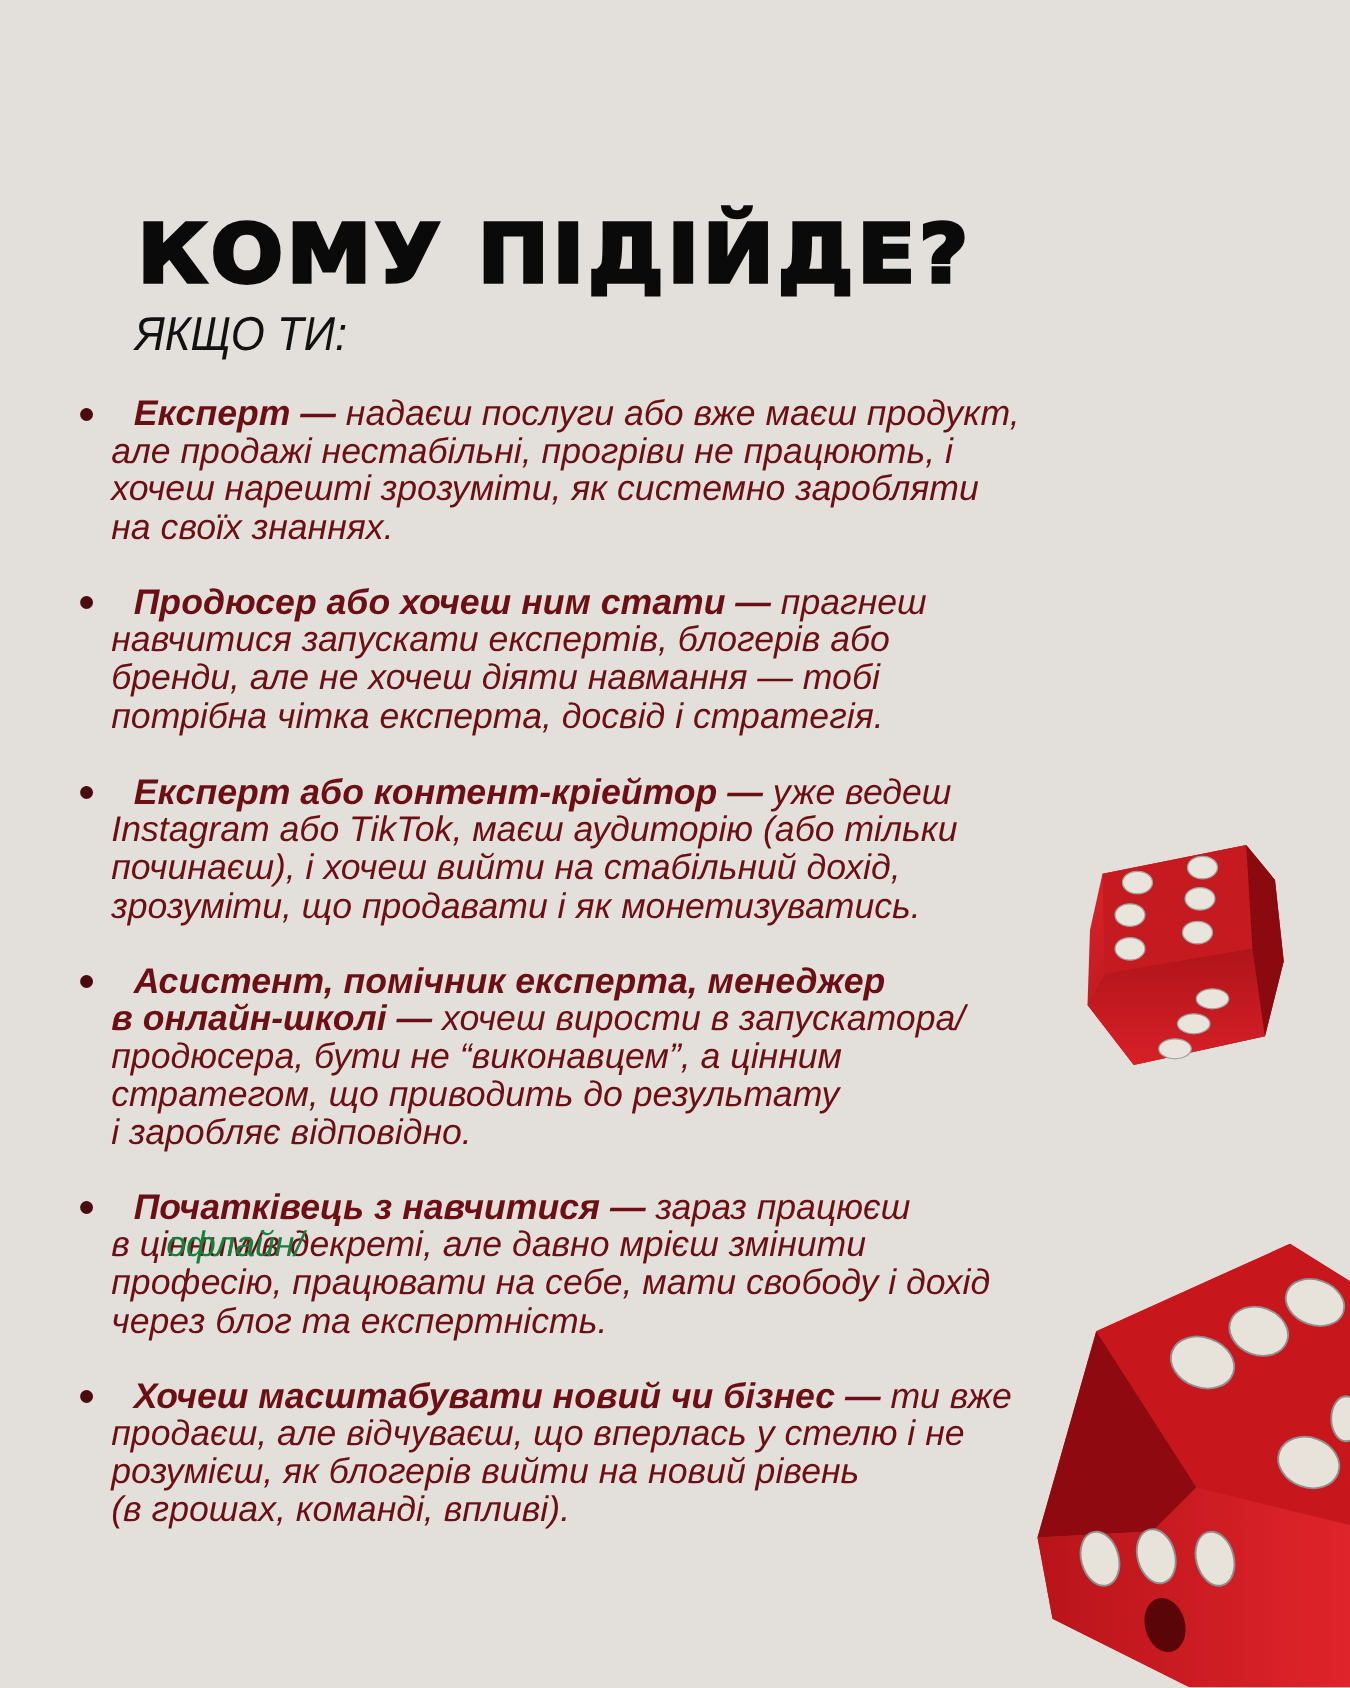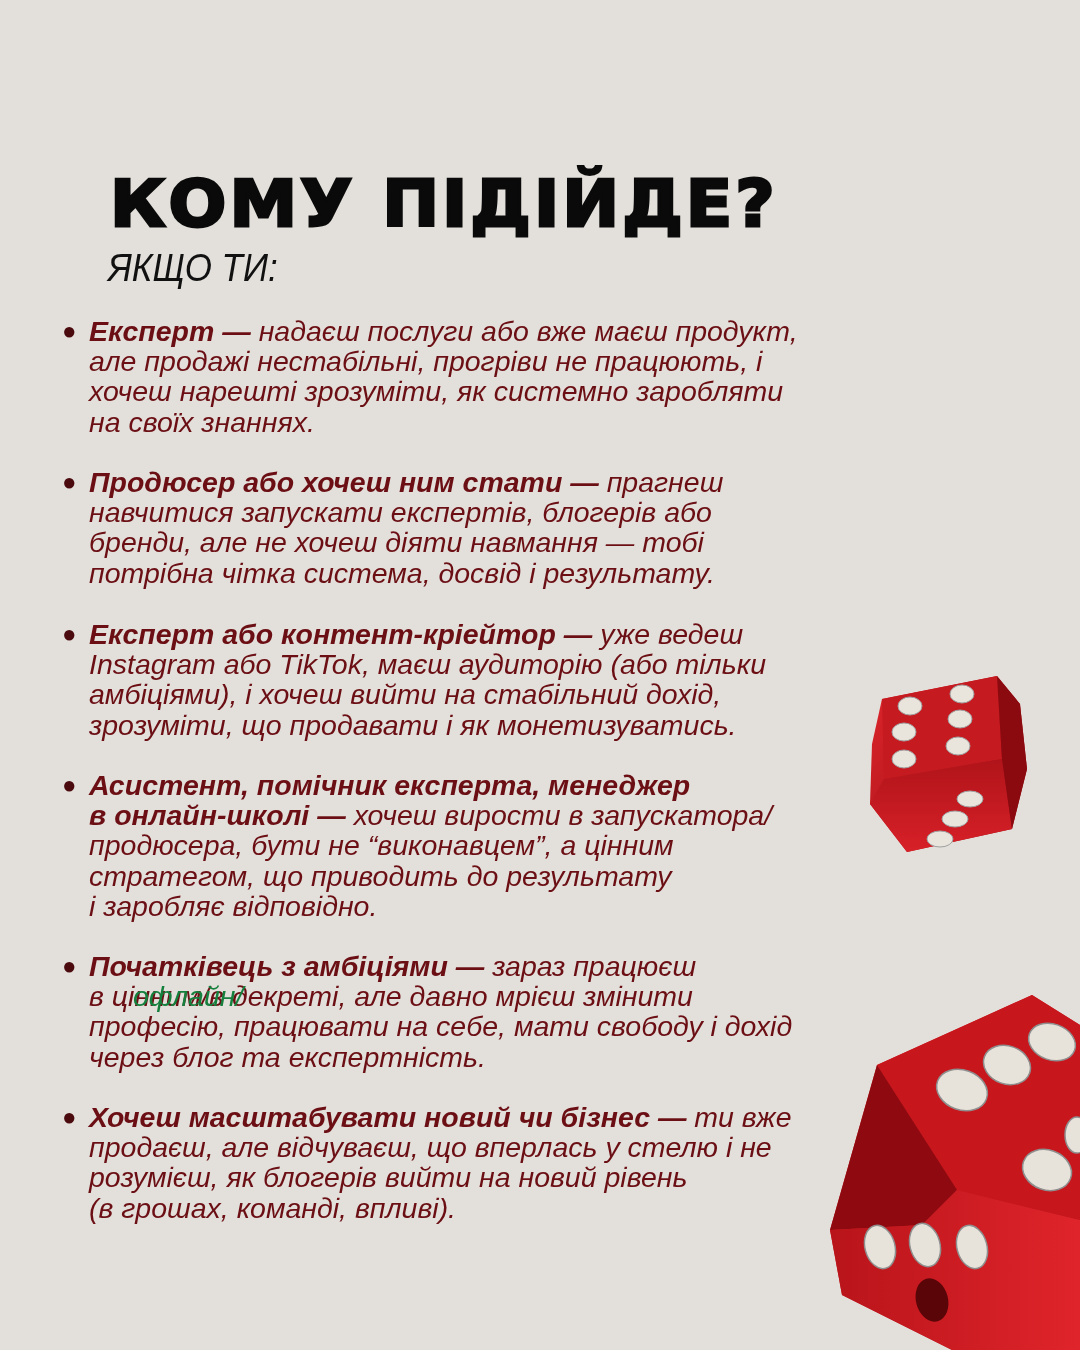--- a/index.html
+++ b/index.html
@@ -25,21 +25,21 @@
   .item {
     position: absolute; left: 62px; width: 800px;
     color: #6b0f14; font-style: italic; font-size: 28.5px; line-height: 30.2px;
     font-family: "Liberation Sans", sans-serif;
   }
   .item .bullet {
     position: absolute; left: 0; top: 0; font-style: normal; font-size: 24px;
     color: #4a0a0e;
   }
   .item .body { margin-left: 27px; white-space: pre-line; }
-  .item b { font-weight: 700; }
+  .item b { font-weight: 700; margin-left: 18px; }
   .overlap { position: relative; }
   .overlap .ghost {
     position: absolute; left: 27px; top: 30px; color: #15803d; margin-left: 44px;
   }
   .dice {
     position: absolute;
   }
 </style>
 </head>
 <body>
@@ -53,43 +53,43 @@
 але продажі нестабільні, прогріви не працюють, і
 хочеш нарешті зрозуміти, як системно заробляти
 на своїх знаннях.</span></div>
 </div>
 
 <div class="item" style="top:467px;">
   <span class="bullet">●</span>
   <div class="body"><b>Продюсер або хочеш ним стати —</b><span> прагнеш
 навчитися запускати експертів, блогерів або
 бренди, але не хочеш діяти навмання — тобі
-потрібна чітка система, досвід і результату.</span></div>
+потрібна чітка експерта, досвід і стратегія.</span></div>
 </div>
 
 <div class="item" style="top:619px;">
   <span class="bullet">●</span>
   <div class="body"><b>Експерт або контент-кріейтор —</b><span> уже ведеш
 Instagram або TikTok, маєш аудиторію (або тільки
-амбіціями), і хочеш вийти на стабільний дохід,
+починаєш), і хочеш вийти на стабільний дохід,
 зрозуміти, що продавати і як монетизуватись.</span></div>
 </div>
 
 <div class="item" style="top:770px;">
   <span class="bullet">●</span>
   <div class="body" style="white-space:pre-line;"><b style="white-space:pre-line;">Асистент, помічник експерта, менеджер
 в онлайн-школі —</b><span> хочеш вирости в запускатора/
 продюсера, бути не “виконавцем”, а цінним
 стратегом, що приводить до результату
 і заробляє відповідно.</span></div>
 </div>
 
 <div class="item overlap" style="top:951px;position:absolute;">
   <span class="bullet">●</span>
-  <div class="body"><b>Початківець з амбіціями —</b><span> зараз працюєш
+  <div class="body"><b>Початківець з навчитися —</b><span> зараз працюєш
 в цінним/в декреті, але давно мрієш змінити
 професію, працювати на себе, мати свободу і дохід
 через блог та експертність.</span></div>
   <span class="ghost">офлайн/</span>
 </div>
 
 <div class="item" style="top:1102px;">
   <span class="bullet">●</span>
   <div class="body"><b>Хочеш масштабувати новий чи бізнес —</b><span> ти вже
 продаєш, але відчуваєш, що вперлась у стелю і не

